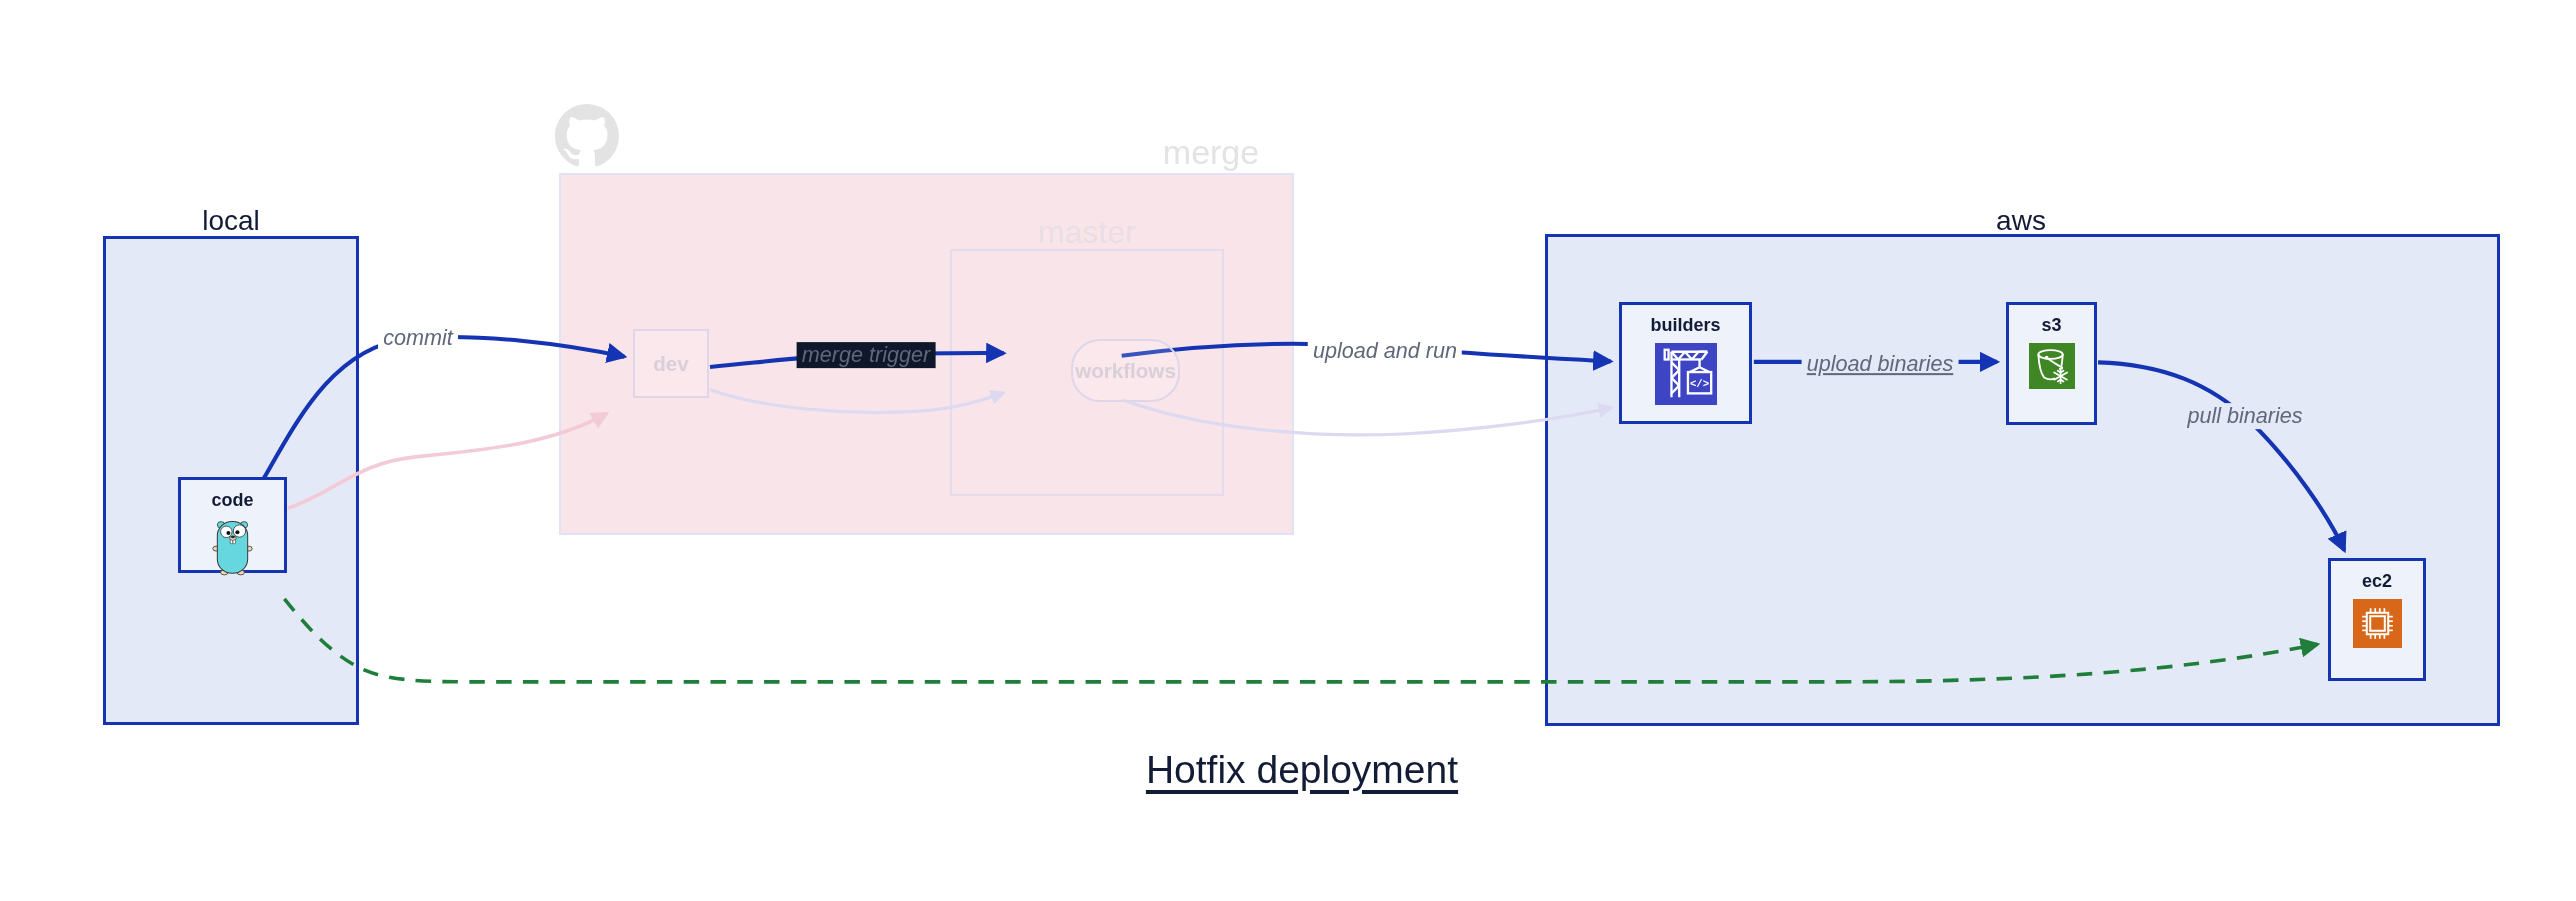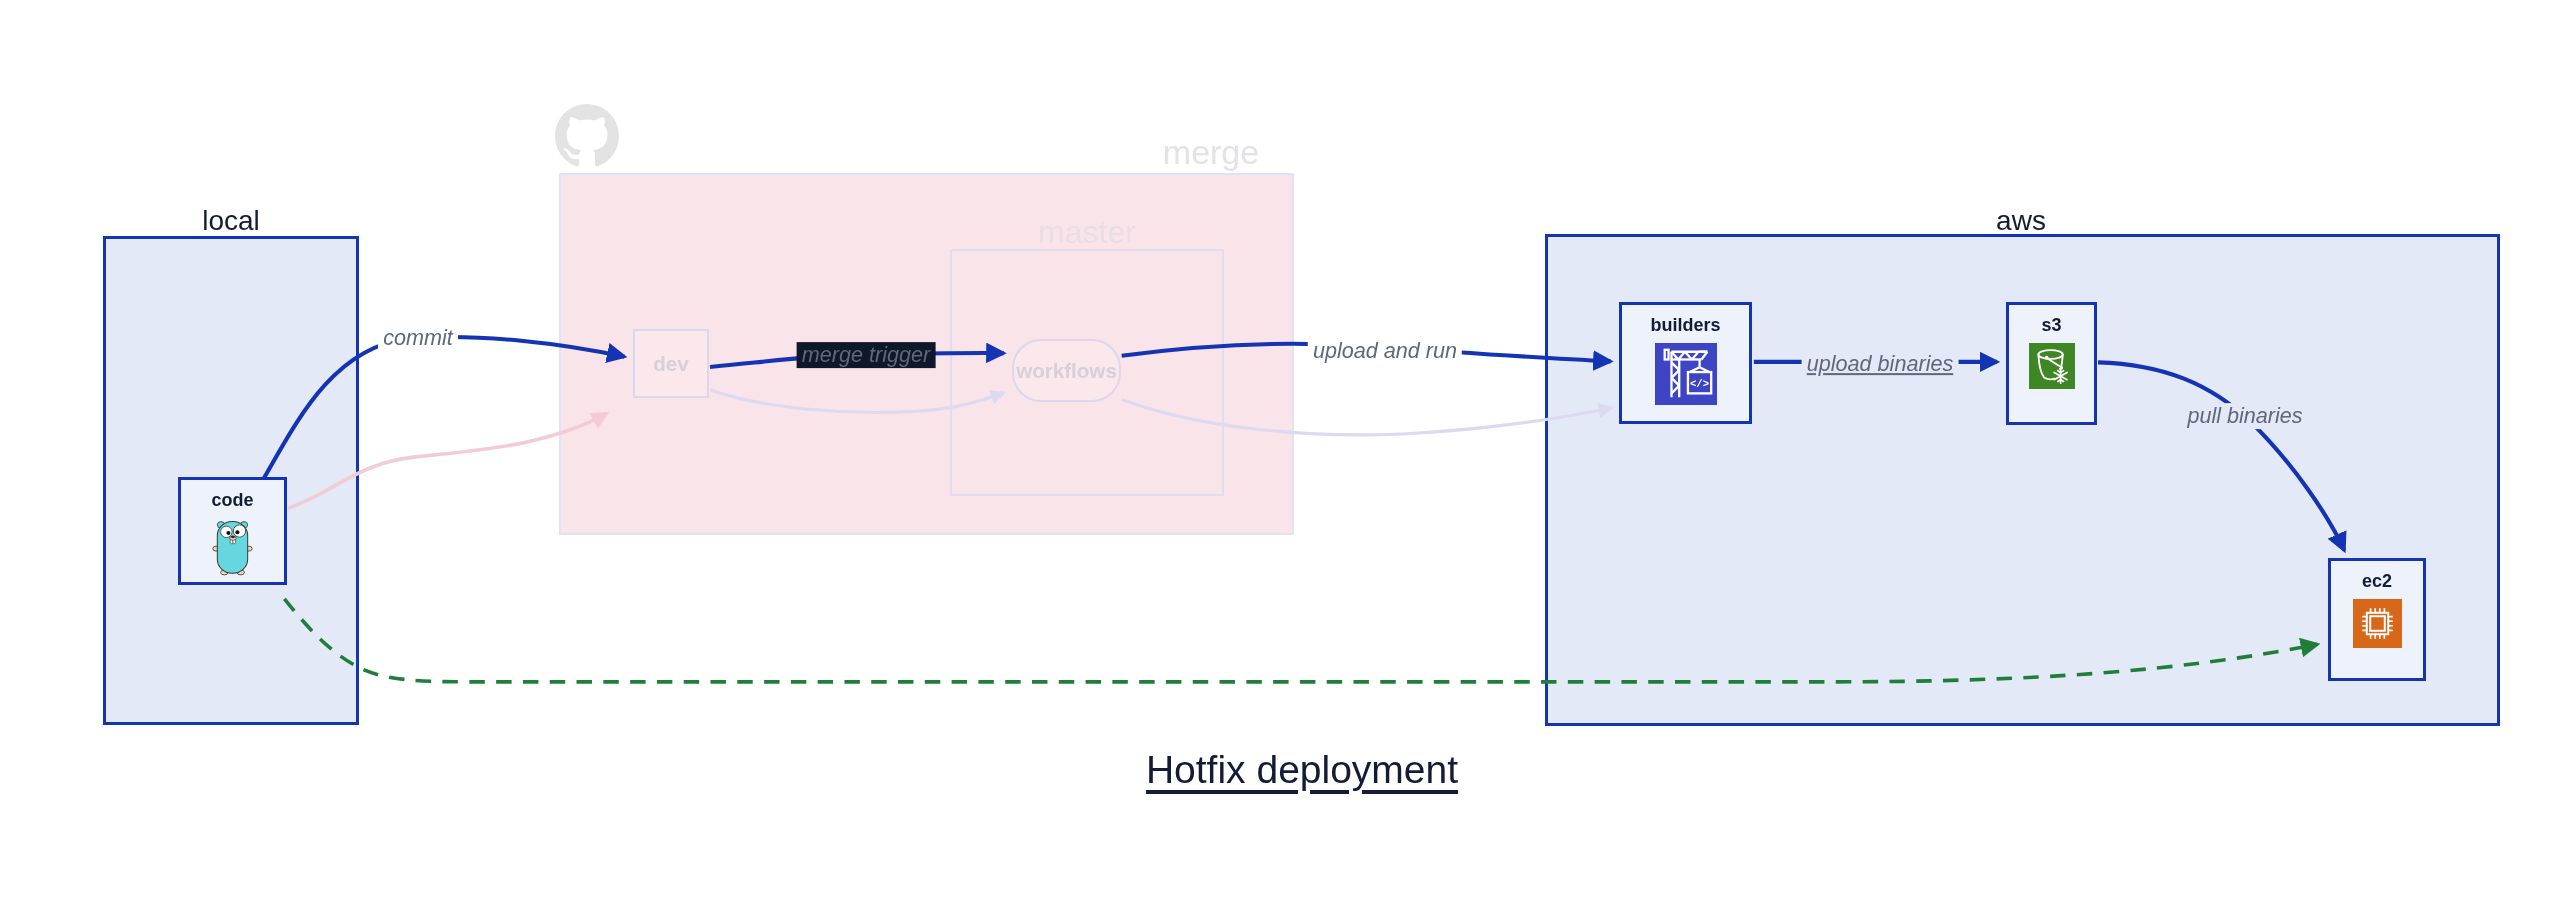--- a/index.html
+++ b/index.html
@@ -107,21 +107,21 @@
   </svg>
 
   <span class="edge-label bg-white" style="left:418px;top:338px;">commit</span>
   <span class="edge-label bg-pink" style="left:866px;top:355px;">merge trigger</span>
   <span class="edge-label bg-white" style="left:1385px;top:351px;">upload and run</span>
   <span class="edge-label bg-blue" style="left:1880px;top:364px;text-decoration:underline;">upload binaries</span>
   <span class="edge-label bg-blue" style="left:2245px;top:416px;">pull binaries</span>
 
   <div class="layer-nodes">
 
-    <div class="node" style="left:178px;top:477px;width:109px;height:108px;">
+    <div class="node" style="left:178px;top:477px;width:109px;height:96px;">
       <span class="node-label">code</span>
       <svg class="node-icon" width="41" height="58" viewBox="0 0 100 140">
         <ellipse cx="22" cy="16" rx="9" ry="8" fill="#66d7de" stroke="#3a3a3a" stroke-width="2"></ellipse>
         <ellipse cx="78" cy="16" rx="9" ry="8" fill="#66d7de" stroke="#3a3a3a" stroke-width="2"></ellipse>
         <ellipse cx="10" cy="74" rx="8" ry="6" fill="#f2d6b3" stroke="#3a3a3a" stroke-width="2"></ellipse>
         <ellipse cx="90" cy="74" rx="8" ry="6" fill="#f2d6b3" stroke="#3a3a3a" stroke-width="2"></ellipse>
         <ellipse cx="30" cy="132" rx="9" ry="6" fill="#f2d6b3" stroke="#3a3a3a" stroke-width="2"></ellipse>
         <ellipse cx="70" cy="132" rx="9" ry="6" fill="#f2d6b3" stroke="#3a3a3a" stroke-width="2"></ellipse>
         <rect x="13" y="8" width="74" height="126" rx="36" ry="34" fill="#66d7de" stroke="#3a3a3a" stroke-width="2.5"></rect>
         <circle cx="35" cy="33" r="14" fill="#ffffff" stroke="#3a3a3a" stroke-width="2"></circle>
@@ -132,21 +132,21 @@
         <ellipse cx="51" cy="45.5" rx="4.5" ry="3" fill="#2a2a2a"></ellipse>
         <rect x="44.5" y="53" width="6.5" height="9" rx="2" fill="#ffffff" stroke="#3a3a3a" stroke-width="1.5"></rect>
         <rect x="51" y="53" width="6.5" height="9" rx="2" fill="#ffffff" stroke="#3a3a3a" stroke-width="1.5"></rect>
       </svg>
     </div>
 
     <div class="node-faded" style="left:633px;top:329px;width:76px;height:69px;">
       <span class="node-label-faded">dev</span>
     </div>
 
-    <div class="node-faded" style="left:1012px;top:339px;width:109px;height:63px;border-radius:29px;">
+    <div class="node-faded" style="left:1071px;top:339px;width:109px;height:63px;border-radius:29px;">
       <span class="node-label-faded">workflows</span>
     </div>
 
     <div class="node" style="left:1619px;top:302px;width:133px;height:122px;">
       <span class="node-label">builders</span>
       <svg class="node-icon" width="62" height="62" viewBox="0 0 64 64">
         <rect x="0" y="0" width="64" height="64" fill="#3d45c5"></rect>
         <g stroke="#ffffff" stroke-width="2.4" fill="none">
           <rect x="10" y="7" width="4" height="10"></rect>
           <line x1="17" y1="9" x2="54" y2="9"></line>

